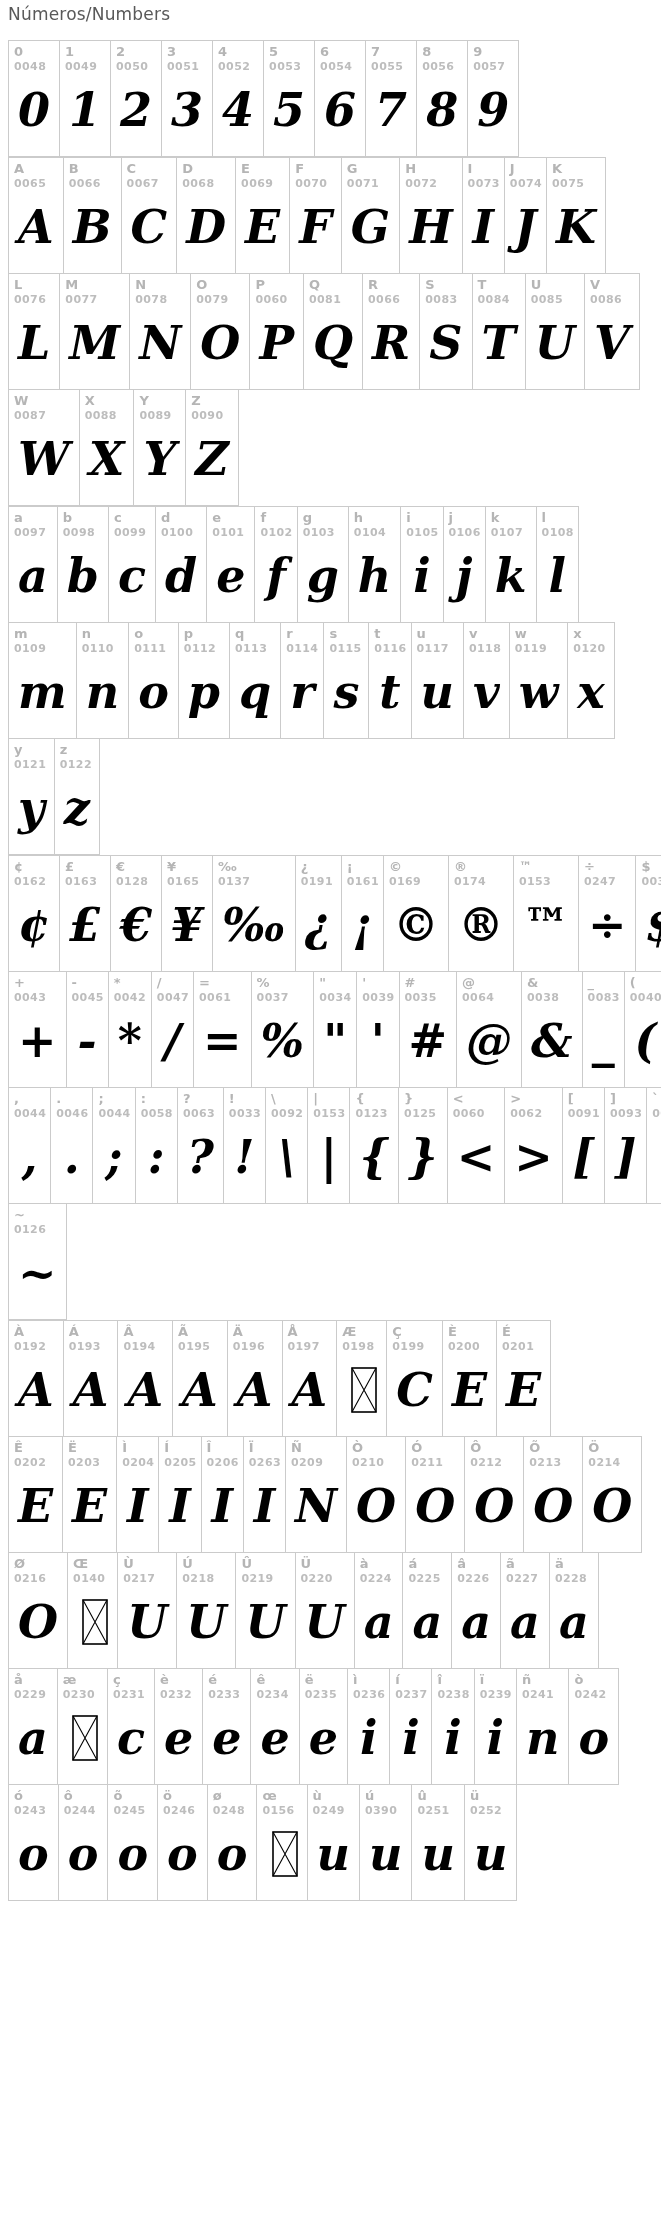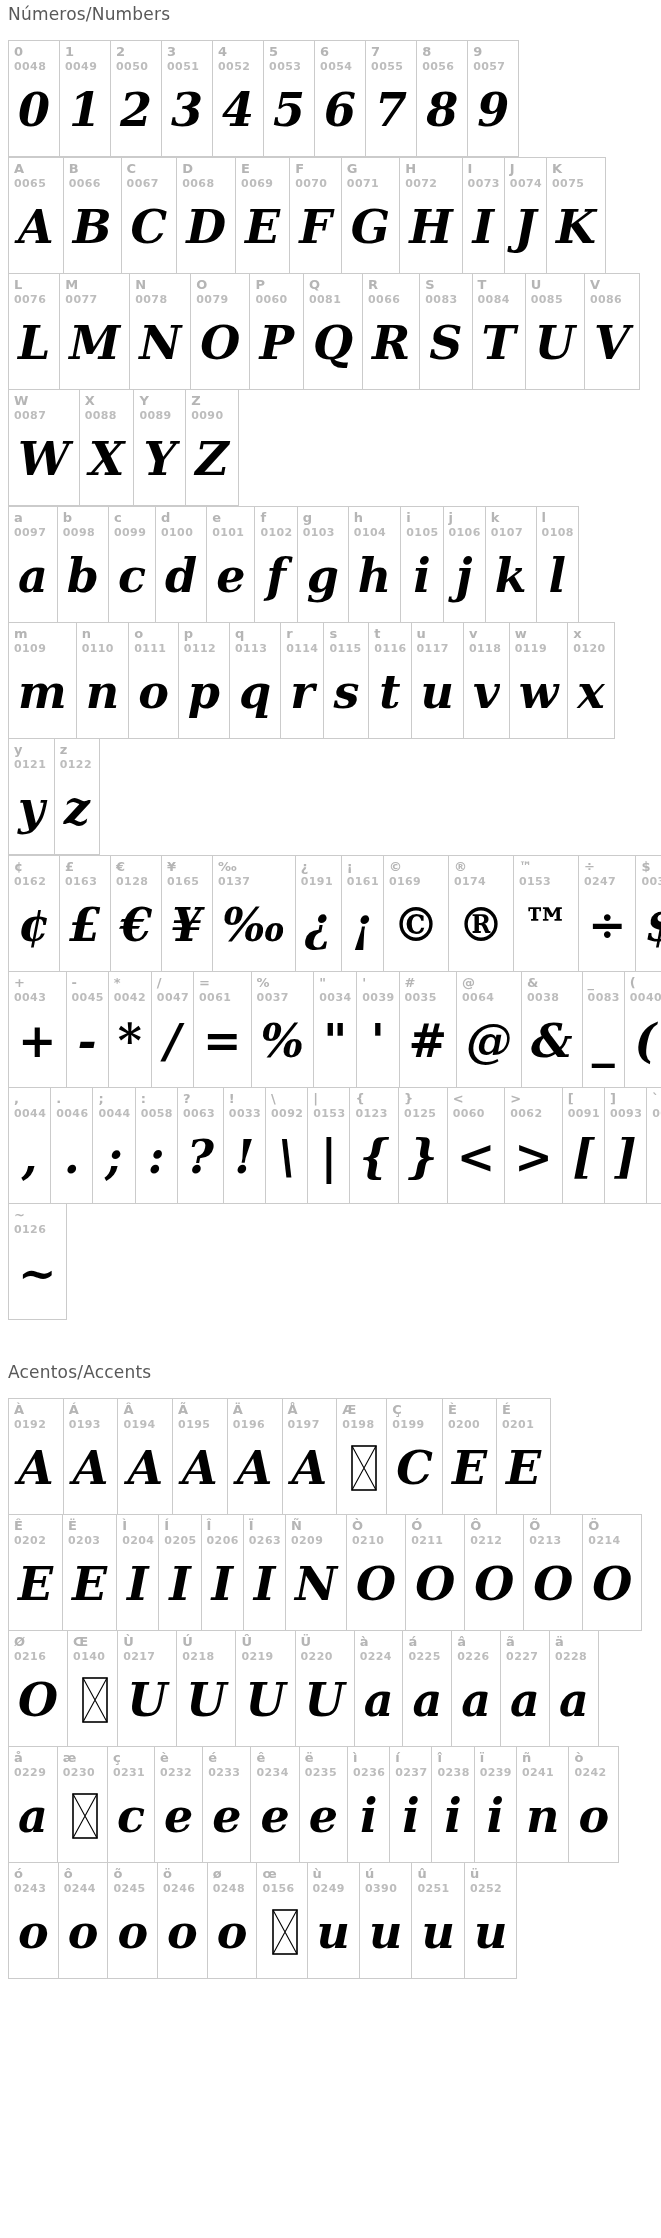--- a/index.html
+++ b/index.html
@@ -1235,21 +1235,20 @@
     <div class="glyph-area">
       <span class="glyph">~</span>
       
     </div>
   </div>
 </div>
       </div>
   </section>
 
   <section class="section">
-    <h2 class="section-title">Acentos/Accents</h2>
     <div class="rows">
         <div class="row">
   <div class="cell">
     <div class="cell-head">
       <span class="label-char">À</span>
       <span class="code">0192</span>
     </div>
     <div class="glyph-area">
       <span class="glyph">A</span>
       

